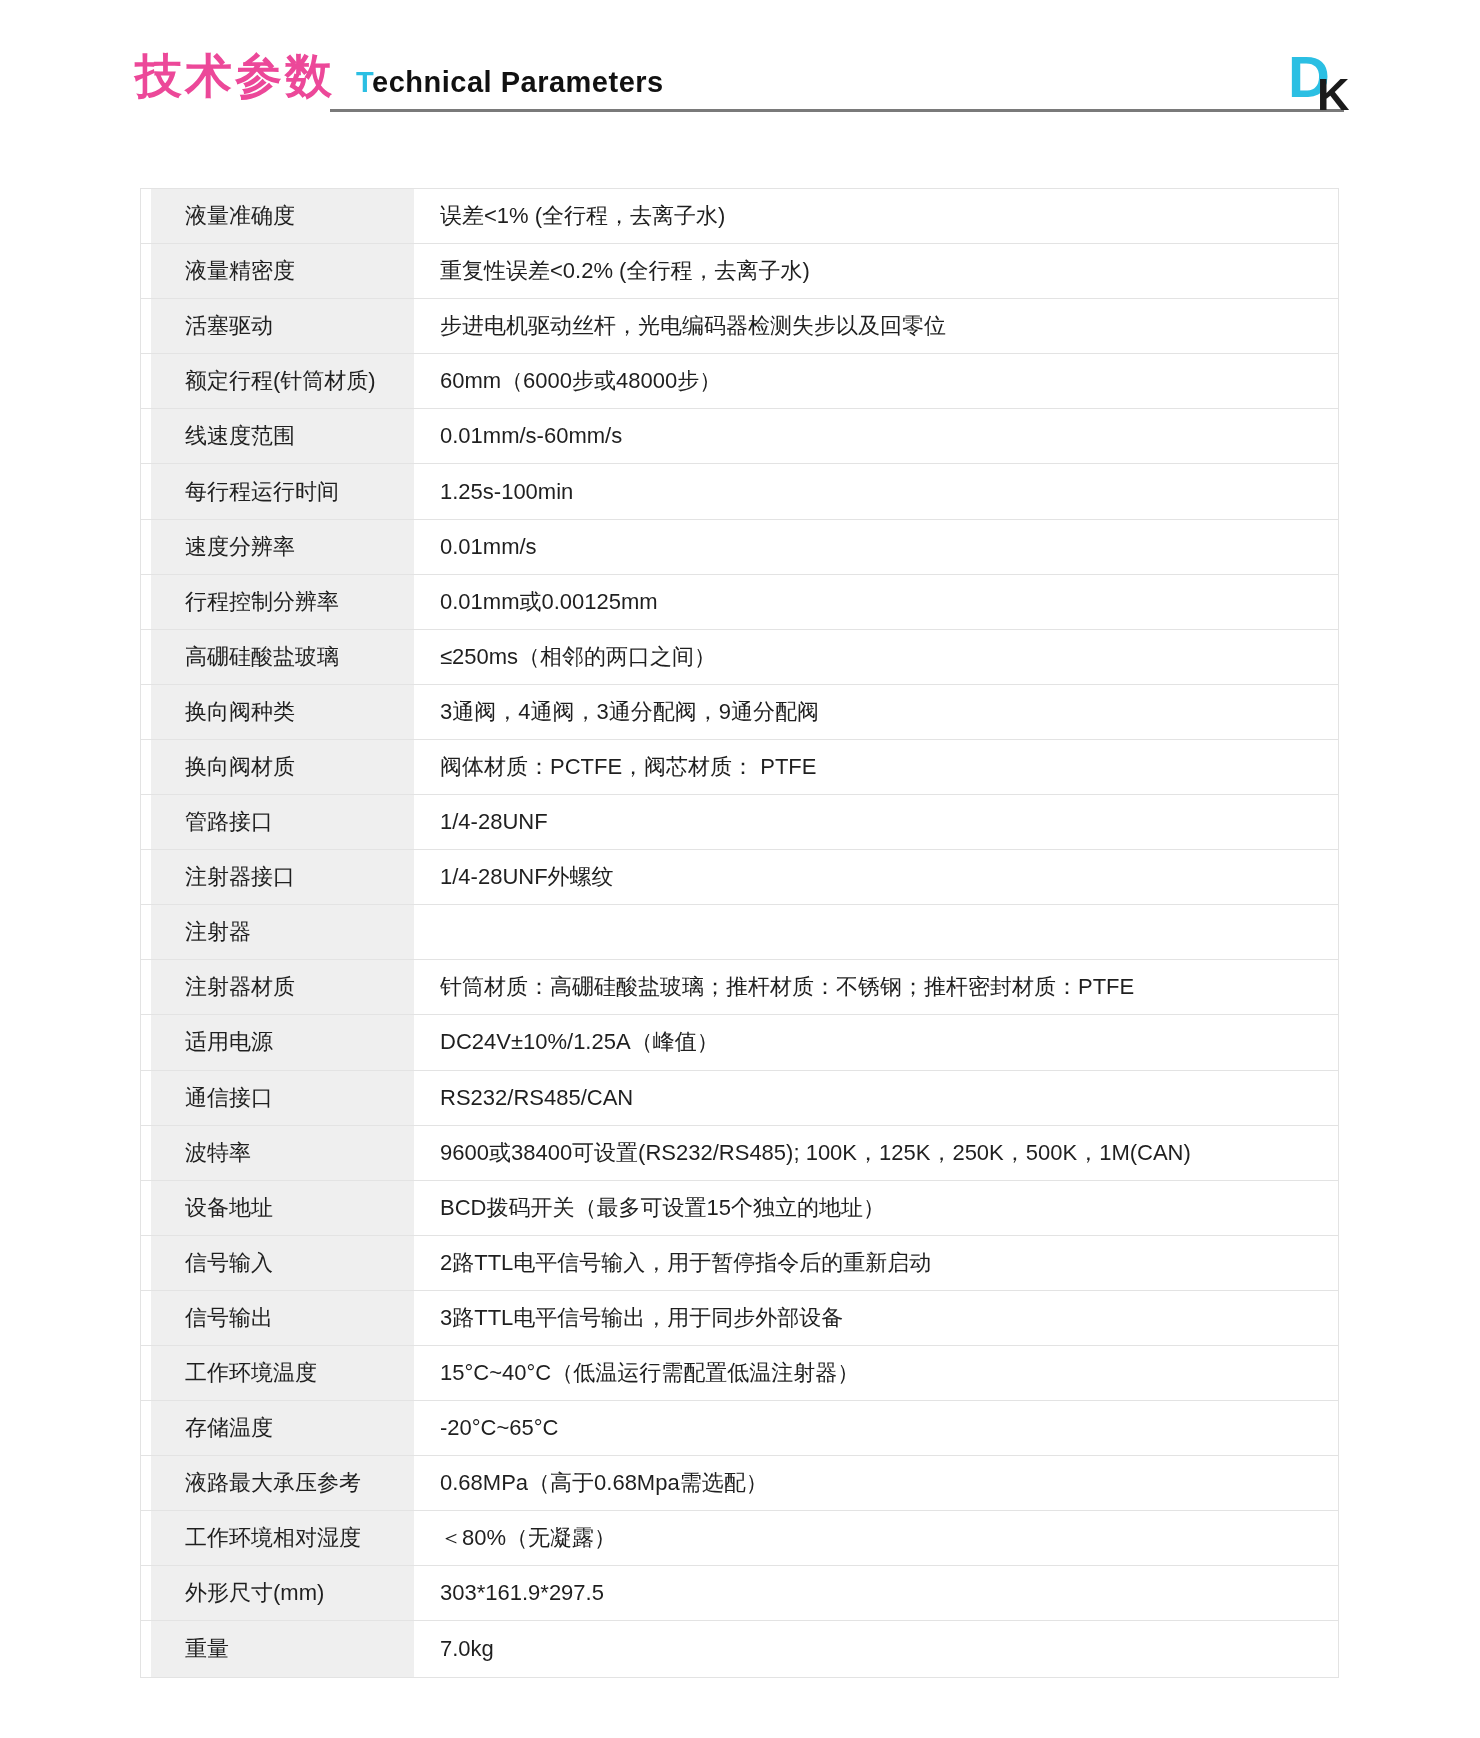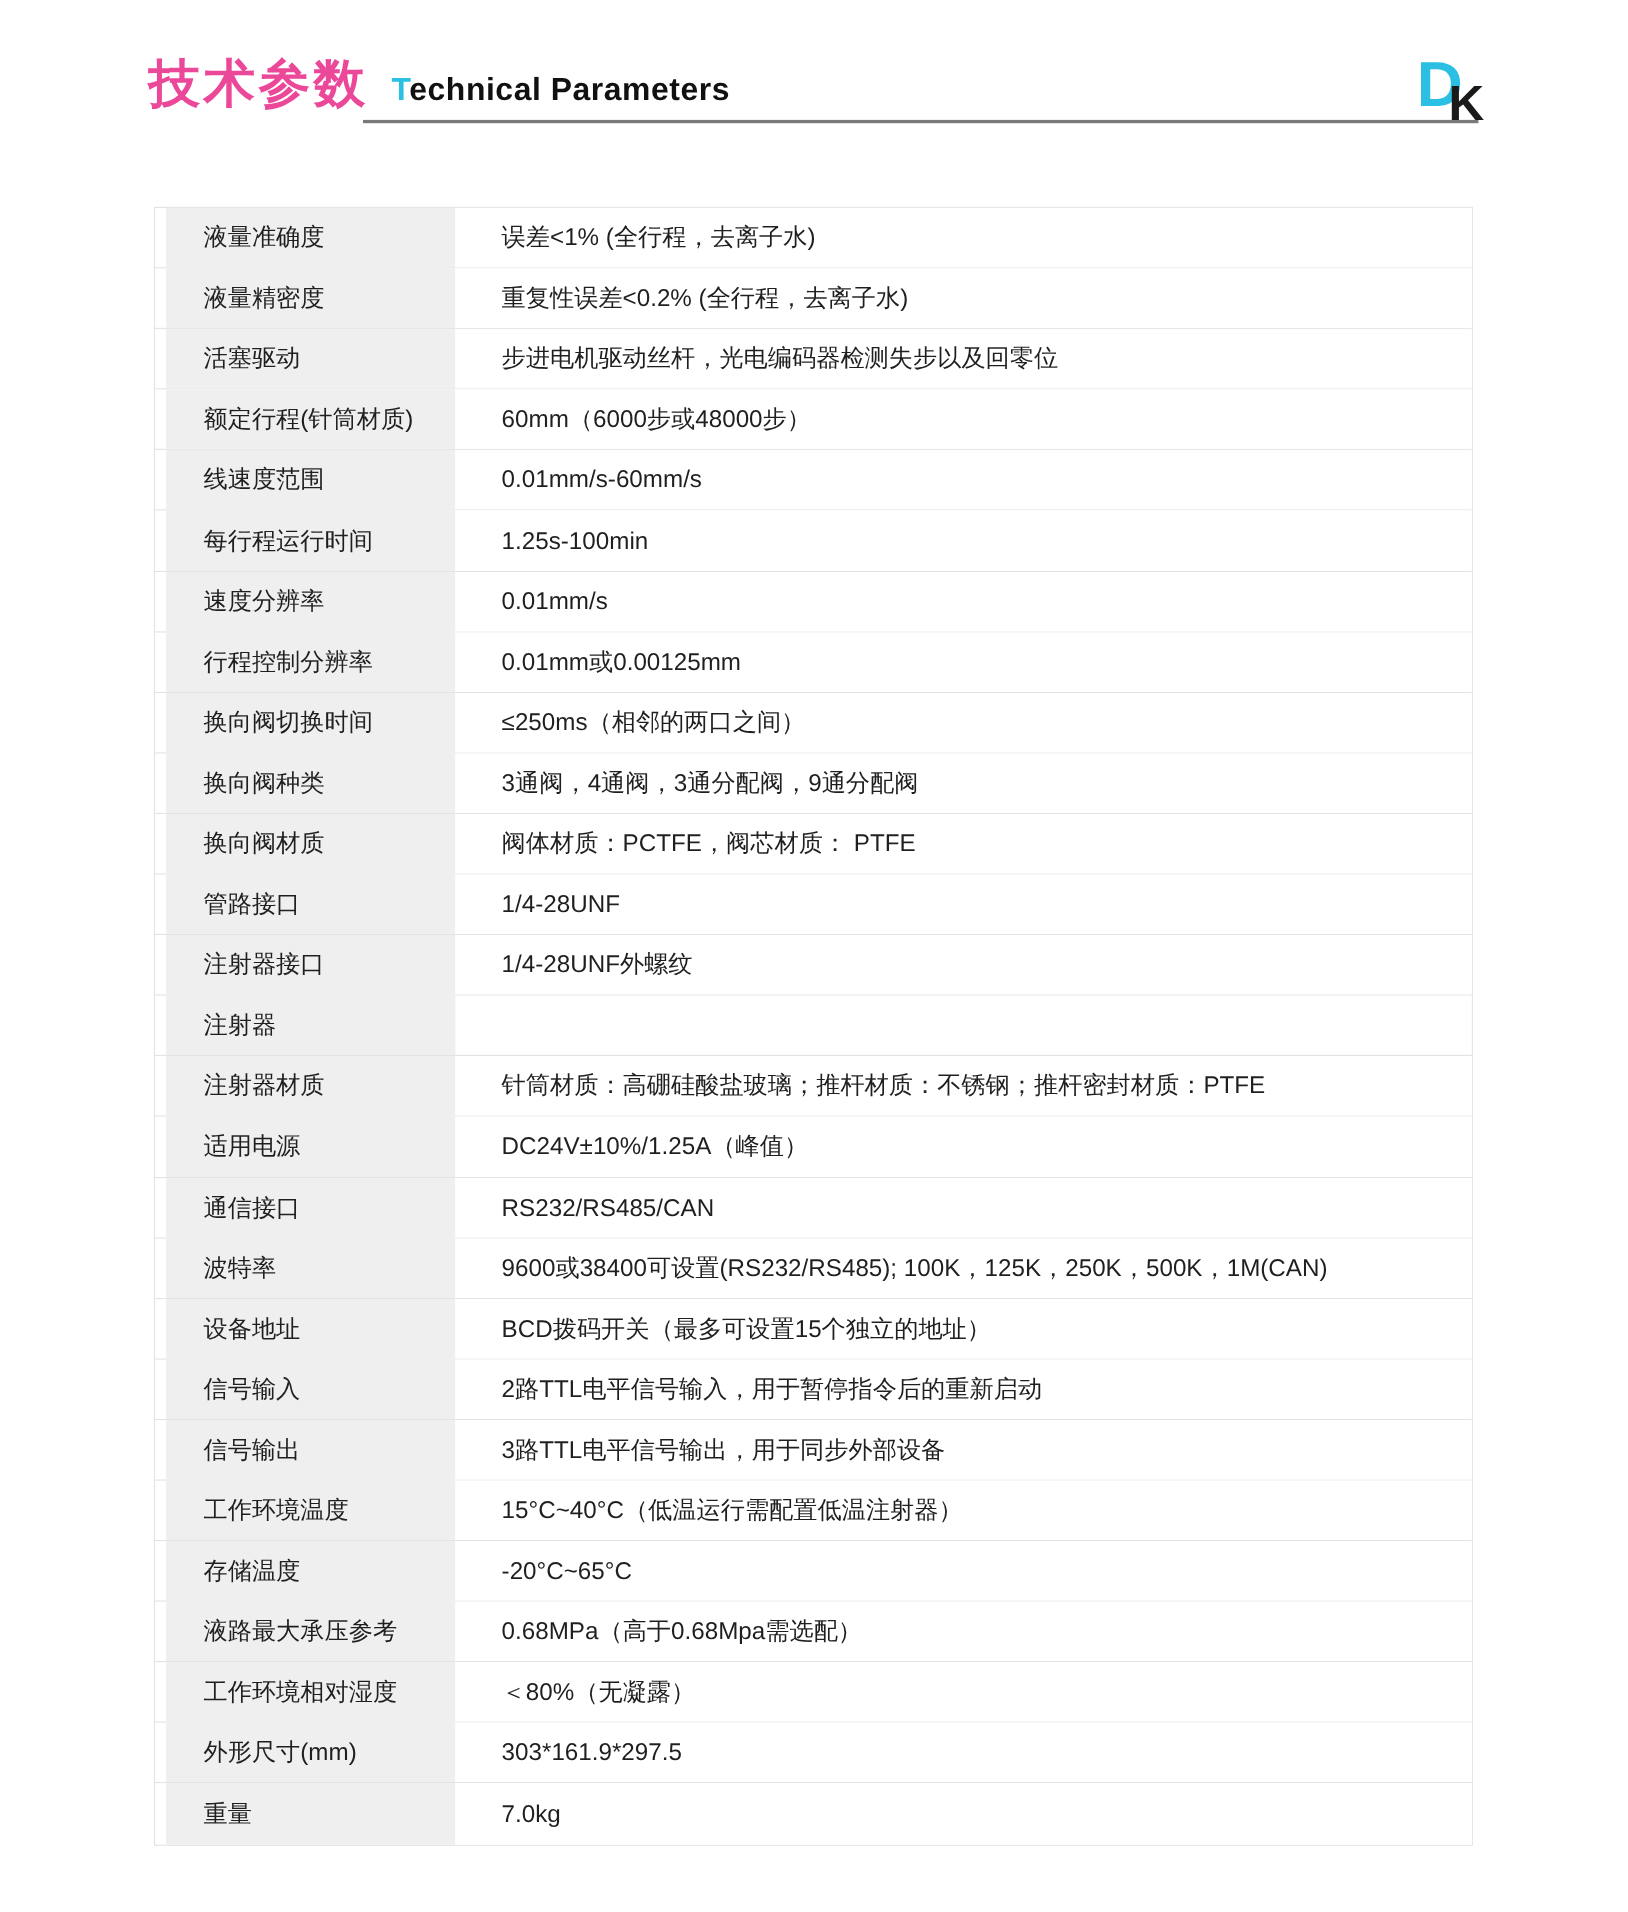--- a/index.html
+++ b/index.html
@@ -99,21 +99,21 @@
   .cell.label {
     width: 263px;
     flex: 0 0 263px;
     background: var(--label-bg, #efefef);
     padding-left: 34px;
     margin-left: 10px;
   }
   .cell.value {
     flex: 1;
     background: #ffffff;
-    padding-left: 42px;
+    padding-left: 26px;
   }
 </style>
 </head>
 <body>
 
 <div class="page">
 
   <div class="title-cn">技术参数</div>
 
   <div class="header-underline"></div>
@@ -153,21 +153,21 @@
       </div>
       <div class="row">
         <div class="cell label">速度分辨率</div>
         <div class="cell value">0.01mm/s</div>
       </div>
       <div class="row">
         <div class="cell label">行程控制分辨率</div>
         <div class="cell value">0.01mm或0.00125mm</div>
       </div>
       <div class="row">
-        <div class="cell label">换向阀切换时间</div>
+        <div class="cell label">高硼硅酸盐玻璃</div>
         <div class="cell value">≤250ms（相邻的两口之间）</div>
       </div>
       <div class="row">
         <div class="cell label">换向阀种类</div>
         <div class="cell value">3通阀，4通阀，3通分配阀，9通分配阀</div>
       </div>
       <div class="row">
         <div class="cell label">换向阀材质</div>
         <div class="cell value">阀体材质：PCTFE，阀芯材质： PTFE</div>
       </div>

